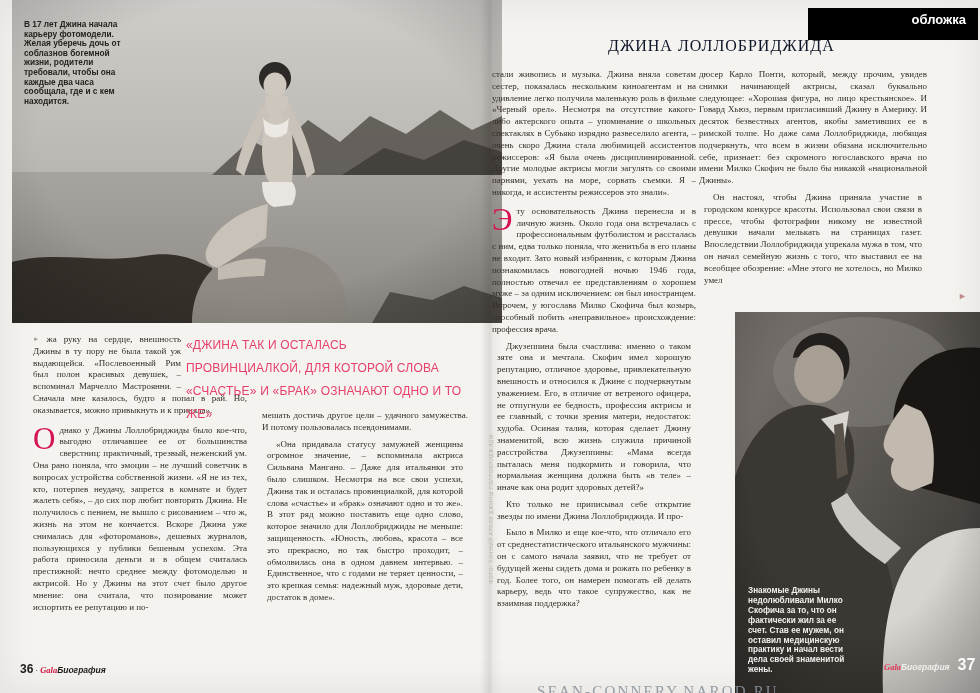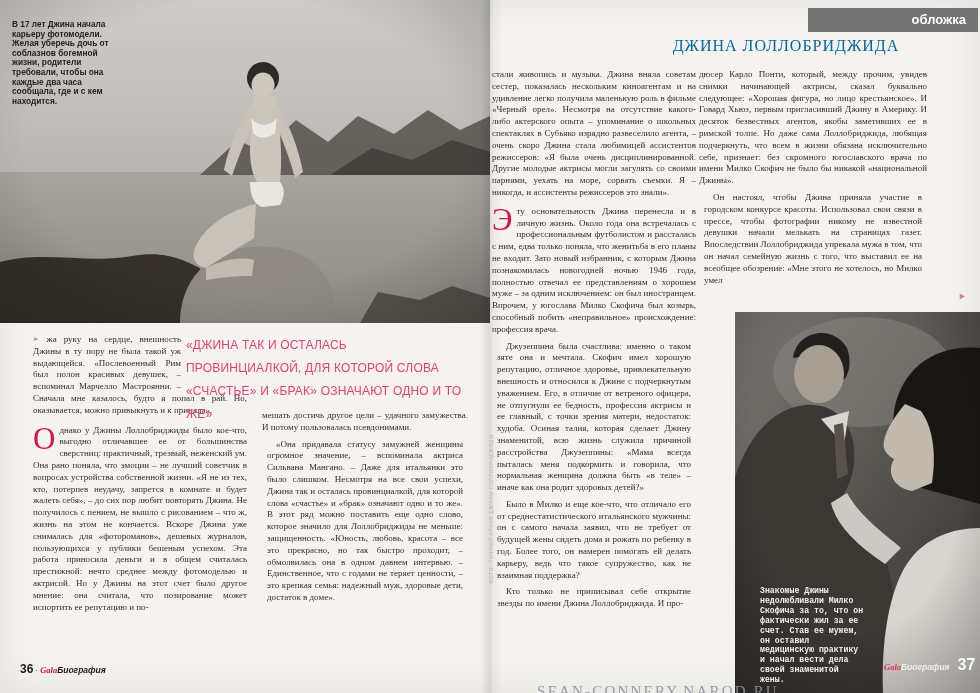--- a/index.html
+++ b/index.html
@@ -3,21 +3,21 @@
 <meta charset="utf-8">
 <style>
   html,body{margin:0;padding:0;}
   body{background:#e8e6e2;font-family:"Liberation Serif",serif;}
   .spread{position:relative;width:980px;height:693px;background:#f5f3ef;overflow:hidden;
           box-shadow:inset 0 0 40px rgba(0,0,0,.08);}
   
   .gutter{position:absolute;left:480px;top:0;width:22px;height:693px;
           background:linear-gradient(90deg,rgba(0,0,0,0) 0%,rgba(0,0,0,.10) 45%,rgba(0,0,0,.04) 60%,rgba(0,0,0,0) 100%);}
   
-  .photo-left{position:absolute;left:0;top:0;width:490px;height:323px;}
+  .photo-left{position:absolute;left:12px;top:0;width:490px;height:323px;}
   .photo-left svg{display:block;}
   .photo-caption{position:absolute;left:12px;top:20px;width:112px;
       font-family:"Liberation Sans",sans-serif;font-weight:bold;font-size:8.3px;line-height:9.6px;
       color:#25221f;text-align:left;}
   
   .bodycol{position:absolute;text-align:justify;color:#362e27;
       font-size:9px;line-height:11.8px;overflow:hidden;}
   .bodycol p{margin:0 0 3px 0;}
   .bodycol p.ind{text-indent:9px;margin:5px;}
   .marker{font-size:6.5px;color:#a39d95;vertical-align:1px;letter-spacing:0;}
@@ -26,32 +26,32 @@
   .quote-intrusion{float:right;width:66px;height:58px;}
   .col-l1{left:33px;top:333px;width:214px;height:324px;}
   .col-l2{left:262px;top:410px;width:206px;height:248px;}
   .col-r1{left:492px;top:69px;width:204px;height:586px;}
   .col-r2{left:699px;top:69px;width:228px;height:242px;}
   
   .pull-quote{position:absolute;left:186px;top:334px;width:276px;
       font-family:"Liberation Sans",sans-serif;font-weight:normal;
       font-size:12px;line-height:23px;color:#e6406b;letter-spacing:.2px;text-align:left;}
   
-  .section-box{position:absolute;left:808px;top:8px;width:170px;height:24px;background:#737373;
+  .section-box{position:absolute;left:808px;top:8px;width:170px;height:32px;background:#000000;
       color:#ffffff;font-family:"Liberation Sans",sans-serif;font-weight:bold;
       font-size:13px;line-height:24px;text-align:right;padding-right:12px;box-sizing:border-box;}
-  .page-title{position:absolute;left:608px;top:37px;width:356px;text-align:center;
-      font-family:"Liberation Serif",serif;font-size:16px;letter-spacing:1px;color:#0369a1;}
+  .page-title{position:absolute;left:608px;top:37px;width:356px;text-align:left;
+      font-family:"Liberation Serif",serif;font-size:16px;letter-spacing:1px;color:#0f172a;}
   
   .cont-arrow{position:absolute;left:958px;top:291px;font-size:9px;color:#c08a8d;}
   
   .photo-right{position:absolute;left:735px;top:312px;width:245px;height:381px;}
   .photo-right-caption{position:absolute;left:748px;top:586px;width:104px;
-      font-family:Liberation Mono, monospace;font-weight:bold;font-size:8.2px;line-height:9.9px;
-      color:#f2f0ee;margin-left:12px;}
+      font-family:Liberation Sans, sans-serif;font-weight:bold;font-size:8.2px;line-height:9.9px;
+      color:#f2f0ee;}
   
   .footer-left{position:absolute;left:20px;top:662px;font-family:"Liberation Sans",sans-serif;
       font-size:8.5px;color:#1c1a18;}
   .footer-left .pn{font-weight:bold;font-size:12px;}
   .footer-left .dot{color:#555;padding:0 2px;}
   .brand-gala{color:#d41342;font-style:italic;font-weight:bold;font-family:"Liberation Serif",serif;}
   .brand-bio{font-weight:bold;font-style:italic;}
   .footer-right{position:absolute;left:884px;top:656px;font-family:"Liberation Sans",sans-serif;
       font-size:8.5px;color:#f0eeec;}
   .footer-right .brand-gala{color:#e03355;}
@@ -131,22 +131,22 @@
   <div class="gutter"></div>
   <div class="gutter-credit">ФОТО: ЛИЧНЫЙ АРХИВ ДЖИНЫ ЛОЛЛОБРИДЖИДЫ</div>
 
   <div class="section-box">обложка</div>
   <div class="page-title">ДЖИНА ЛОЛЛОБРИДЖИДА</div>
 
   <div class="bodycol col-r1">
     <p>стали живопись и музыка. Джина вняла советам сестер, показалась нескольким киноагентам и на удивление легко получила маленькую роль в фильме «Черный орел». Несмотря на отсутствие какого-либо актерского опыта – упоминание о школьных спектаклях в Субьяко изрядно развеселило агента, – очень скоро Джина стала любимицей ассистентов режиссеров: «Я была очень дисциплинированной. Другие молодые актрисы могли загулять со своими парнями, уехать на море, сорвать съемки. Я – никогда, и ассистенты режиссеров это знали».</p>
     <p style="margin-top:7px"><span class="dropcap">Э</span><span>ту основательность Джина перенесла и в личную жизнь. Около года она встречалась с профессиональным футболистом и рассталась с ним, едва только поняла, что женитьба в его планы не входит. Зато новый избранник, с которым Джина познакомилась новогодней ночью 1946 года, полностью отвечал ее представлениям о хорошем муже – за одним исключением: он был иностранцем. Впрочем, у югослава Милко Скофича был козырь, способный побить «неправильное» происхождение: профессия врача.</span></p>
     <p class="ind">Джузеппина была счастлива: именно о таком зяте она и мечтала. Скофич имел хорошую репутацию, отличное здоровье, привлекательную внешность и относился к Джине с подчеркнутым уважением. Его, в отличие от ветреного офицера, не отпугнули ее бедность, профессия актрисы и ее главный, с точки зрения матери, недостаток: худоба. Осиная талия, которая сделает Джину знаменитой, всю жизнь служила причиной расстройства Джузеппины: «Мама всегда пыталась меня подкормить и говорила, что нормальная женщина должна быть «в теле» – иначе как она родит здоровых детей?»</p>
+    <p class="ind">Кто только не приписывал себе открытие звезды по имени Джина Лоллобриджида. И про-</p>
     <p class="ind">Было в Милко и еще кое-что, что отличало его от среднестатистического итальянского мужчины: он с самого начала заявил, что не требует от будущей жены сидеть дома и рожать по ребенку в год. Более того, он намерен помогать ей делать карьеру, ведь что такое супружество, как не взаимная поддержка?</p>
-    <p class="ind">Кто только не приписывал себе открытие звезды по имени Джина Лоллобриджида. И про-</p>
   </div>
 
   <div class="bodycol col-r2">
     <p>дюсер Карло Понти, который, между прочим, увидев снимки начинающей актрисы, сказал буквально следующее: «Хорошая фигура, но лицо крестьянское». И Говард Хьюз, первым пригласивший Джину в Америку. И десяток безвестных агентов, якобы заметивших ее в римской толпе. Но даже сама Лоллобриджида, любящая подчеркнуть, что всем в жизни обязана исключительно себе, признает: без скромного югославского врача по имени Милко Скофич не было бы никакой «национальной Джины».</p>
     <p class="ind">Он настоял, чтобы Джина приняла участие в городском конкурсе красоты. Использовал свои связи в прессе, чтобы фотографии никому не известной девушки начали мелькать на страницах газет. Впоследствии Лоллобриджида упрекала мужа в том, что он начал семейную жизнь с того, что выставил ее на всеобщее обозрение: «Мне этого не хотелось, но Милко умел</p>
   </div>
   <div class="cont-arrow">►</div>
 
   <div class="photo-right">
     <svg width="245" height="381" viewBox="0 0 245 381">

